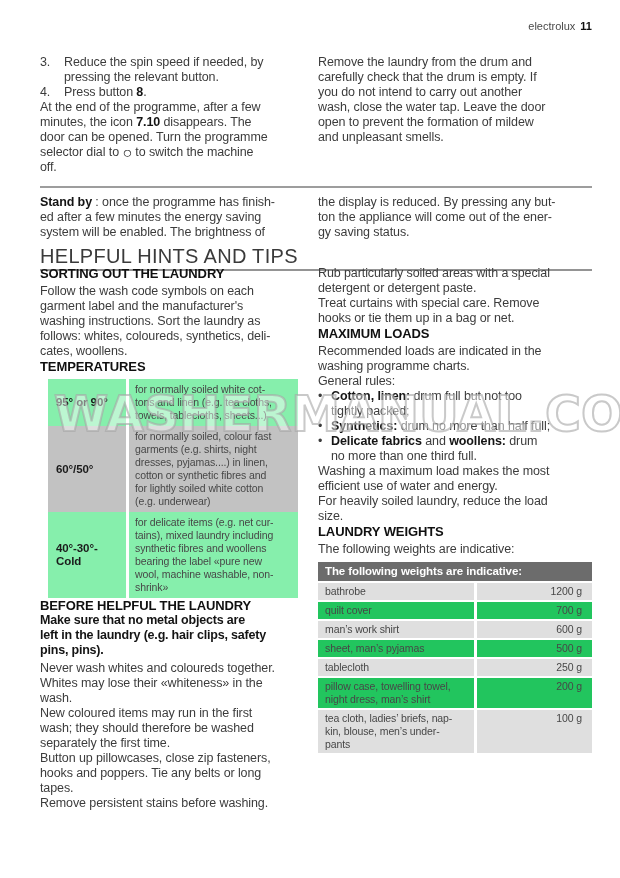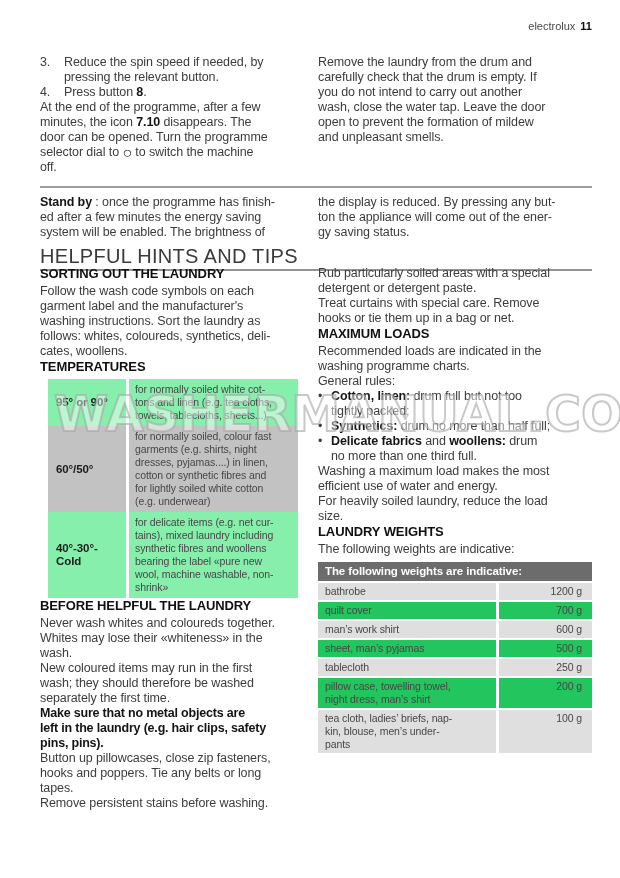--- a/index.html
+++ b/index.html
@@ -53,21 +53,21 @@
     width:169px; flex:none; font-size:10.5px; line-height:13px; color:#474747;
     padding:4px 2px 4px 6px; box-sizing:border-box;
   }
   .temp-row .cell-bg-light { background:#86efac; }
   .temp-row .cell-bg-dark  { background:#c2c2c2; }
 
   
   .w-table { margin-top:5px; width:274px; font-size:10.5px; line-height:13px; letter-spacing:-0.1px; }
   .w-header { background:#6c6c6c; color:#ffffff; font-weight:bold; font-size:11.5px; line-height:13px; padding:3px 0 3px 7px; }
   .w-row { display:flex; column-gap:3px; margin-top:2px; }
-  .w-row .item { width:178px; flex:none; padding:2px 4px 2px 7px; box-sizing:border-box; color:#474747; }
+  .w-row .item { width:156px; flex:none; padding:2px 4px 2px 7px; box-sizing:border-box; color:#474747; }
   .w-row .wt   { flex:1; text-align:right; padding:2px 10px 2px 0; color:#474747; }
   .w-light { background:#dfdfdf; }
   .w-dark  { background:#22c55e; }
 
   
   .watermark {
     position:absolute; left:54px; top:407px; z-index:5; pointer-events:none;
     font-family:"DejaVu Sans","Liberation Sans",sans-serif;
     font-size:49px; font-weight:bold; letter-spacing:0px; white-space:nowrap;
     color:rgba(255,255,255,0.45);
@@ -157,29 +157,29 @@
           <div class="dsc cell-bg-light pre">for delicate items (e.g. net cur-
 tains), mixed laundry including
 synthetic fibres and woollens
 bearing the label «pure new
 wool, machine washable, non-
 shrink»</div>
         </div>
       </div>
 
       <h3 class="sub mt8">BEFORE HELPFUL THE LAUNDRY</h3>
+      <p class="pre bold-para" style="margin-top:0;">Make sure that no metal objects are
+left in the laundry (e.g. hair clips, safety
+pins, pins).</p>
       <p class="pre">Never wash whites and coloureds together.
 Whites may lose their «whiteness» in the
 wash.
 New coloured items may run in the first
 wash; they should therefore be washed
 separately the first time.</p>
-      <p class="pre bold-para" style="margin-top:0;">Make sure that no metal objects are
-left in the laundry (e.g. hair clips, safety
-pins, pins).</p>
       <p class="pre" style="margin-top:0;">Button up pillowcases, close zip fasteners,
 hooks and poppers. Tie any belts or long
 tapes.
 Remove persistent stains before washing.</p>
     </div>
 
     <div class="c-right col">
       <p class="pre first">Rub particularly soiled areas with a special
 detergent or detergent paste.
 Treat curtains with special care. Remove

